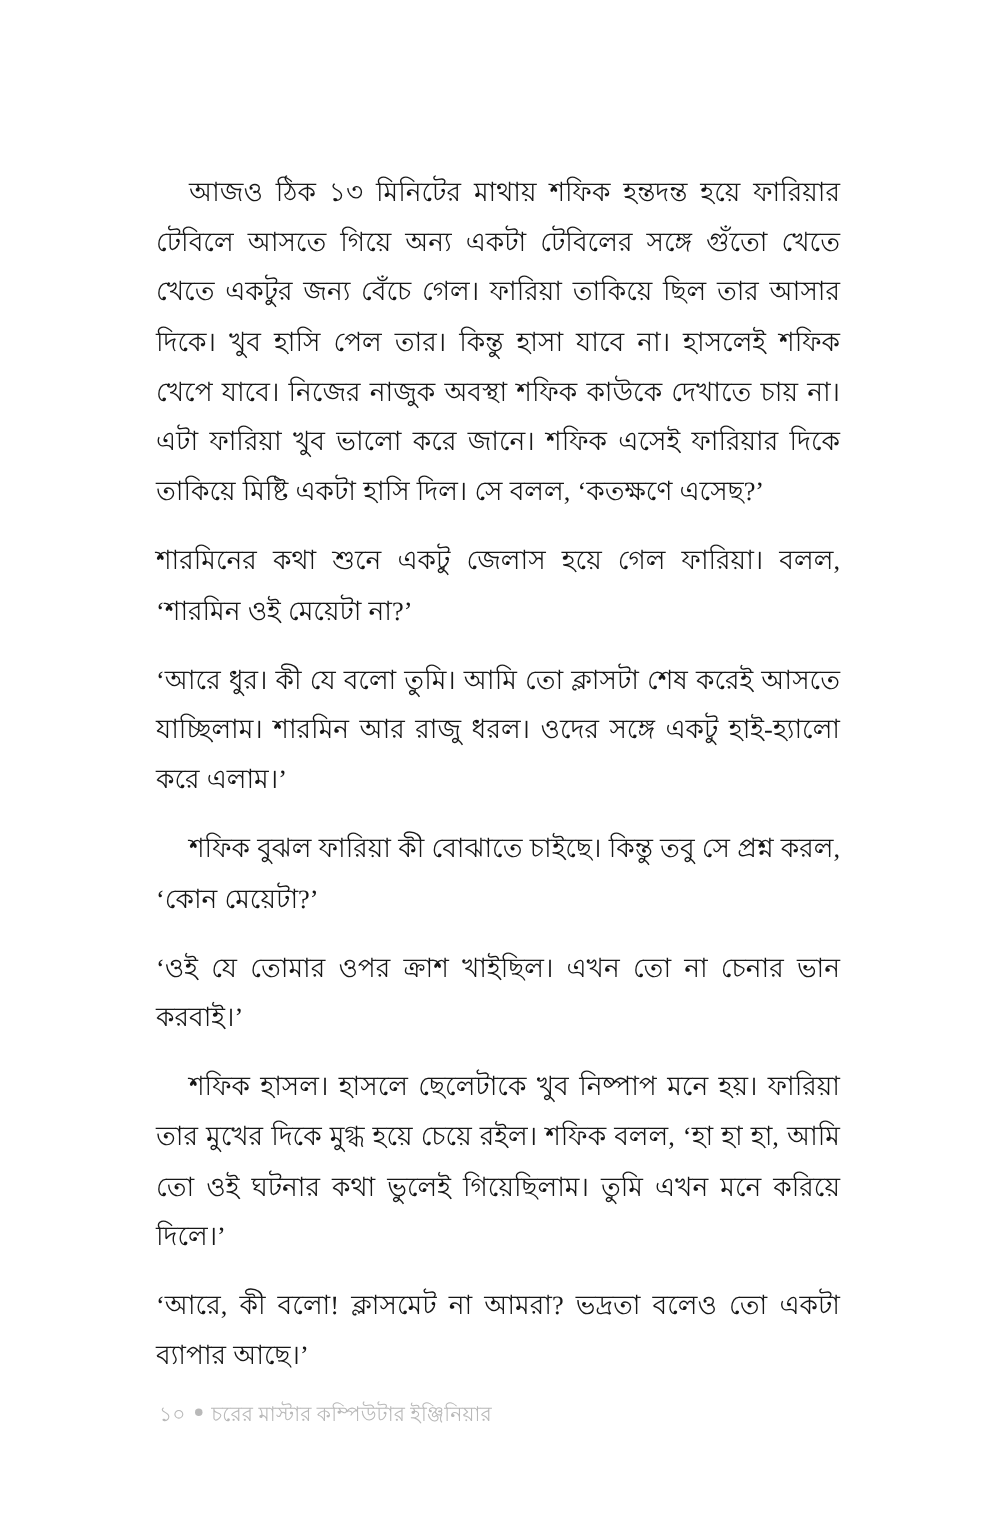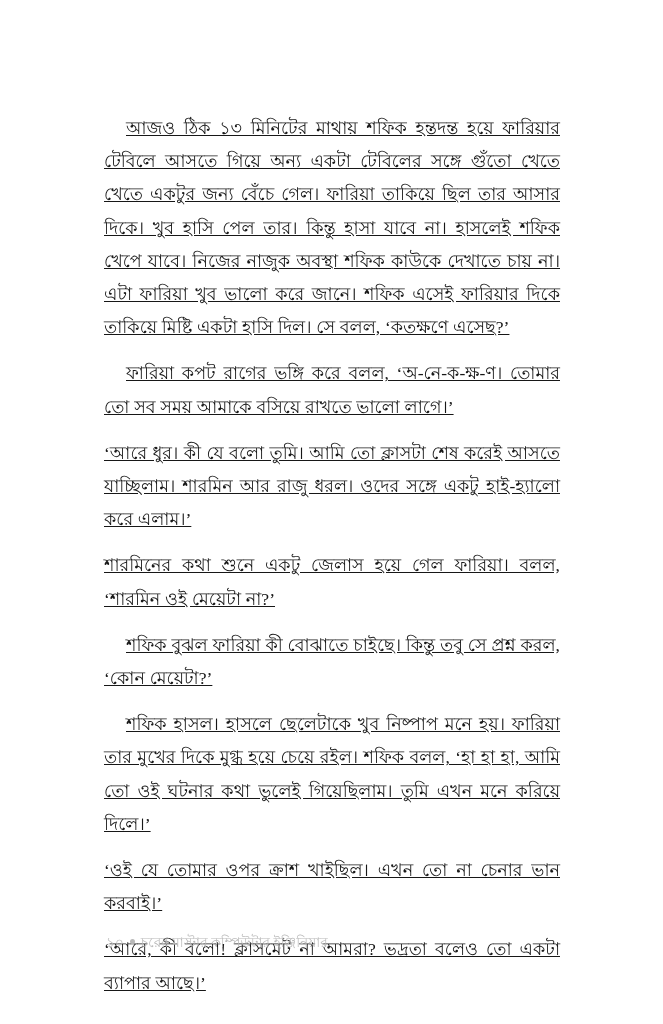--- a/index.html
+++ b/index.html
@@ -28,21 +28,20 @@
   .para {
     margin: 0 0 13px 0;
     font-family: "Liberation Serif", "DejaVu Serif", serif;
     font-size: 17.6px;
     line-height: 33.2px;
     color: #171717;
     text-align: justify;
     text-justify: inter-word;
     word-spacing: 0.02em;
     hyphens: none;
-    text-decoration: underline;
     -webkit-hyphens: none;
   }
   .para:last-child {
     margin-bottom: 0;
   }
   .para.indent {
     text-indent: 22px;
   }
 
   .footer {
@@ -78,26 +77,25 @@
   }
 </style>
 </head>
 <body>
 
 <div class="page">
 
   <div class="text-block">
 
     <p class="para indent">আজও ঠিক ১৩ মিনিটের মাথায় শফিক হন্তদন্ত হয়ে ফারিয়ার টেবিলে আসতে গিয়ে অন্য একটা টেবিলের সঙ্গে গুঁতো খেতে খেতে একটুর জন্য বেঁচে গেল। ফারিয়া তাকিয়ে ছিল তার আসার দিকে। খুব হাসি পেল তার। কিন্তু হাসা যাবে না। হাসলেই শফিক খেপে যাবে। নিজের নাজুক অবস্থা শফিক কাউকে দেখাতে চায় না। এটা ফারিয়া খুব ভালো করে জানে। শফিক এসেই ফারিয়ার দিকে তাকিয়ে মিষ্টি একটা হাসি দিল। সে বলল, ‘কতক্ষণে এসেছ?’</p>
-    <p class="para indent">ফারিয়া কপট রাগের ভঙ্গি করে বলল, ‘অ-নে-ক-ক্ষ-ণ। তোমার তো সব সময় আমাকে বসিয়ে রাখতে ভালো লাগে।’</p>
+    <p class="para">শারমিনের কথা শুনে একটু জেলাস হয়ে গেল ফারিয়া। বলল, ‘শারমিন ওই মেয়েটা না?’</p>
     <p class="para">‘আরে ধুর। কী যে বলো তুমি। আমি তো ক্লাসটা শেষ করেই আসতে যাচ্ছিলাম। শারমিন আর রাজু ধরল। ওদের সঙ্গে একটু হাই-হ্যালো করে এলাম।’</p>
-    <p class="para">শারমিনের কথা শুনে একটু জেলাস হয়ে গেল ফারিয়া। বলল, ‘শারমিন ওই মেয়েটা না?’</p>
     <p class="para indent">শফিক বুঝল ফারিয়া কী বোঝাতে চাইছে। কিন্তু তবু সে প্রশ্ন করল, ‘কোন মেয়েটা?’</p>
+    <p class="para">‘ওই যে তোমার ওপর ক্রাশ খাইছিল। এখন তো না চেনার ভান করবাই।’</p>
     <p class="para indent">শফিক হাসল। হাসলে ছেলেটাকে খুব নিষ্পাপ মনে হয়। ফারিয়া তার মুখের দিকে মুগ্ধ হয়ে চেয়ে রইল। শফিক বলল, ‘হা হা হা, আমি তো ওই ঘটনার কথা ভুলেই গিয়েছিলাম। তুমি এখন মনে করিয়ে দিলে।’</p>
-    <p class="para">‘ওই যে তোমার ওপর ক্রাশ খাইছিল। এখন তো না চেনার ভান করবাই।’</p>
     <p class="para">‘আরে, কী বলো! ক্লাসমেট না আমরা? ভদ্রতা বলেও তো একটা ব্যাপার আছে।’</p>
 
   </div>
 
   <div class="footer">
     <span class="page-no">১০</span>
     <span class="dot"></span>
     <span class="book-title">চরের মাস্টার কম্পিউটার ইঞ্জিনিয়ার</span>
   </div>
 

